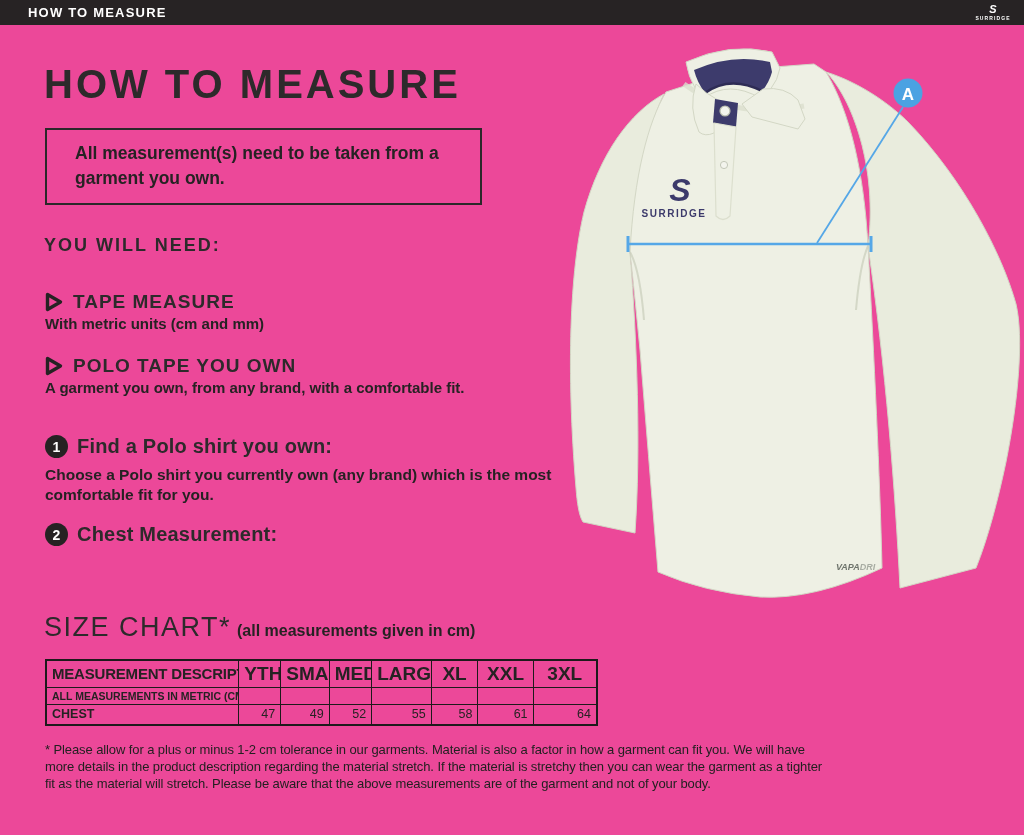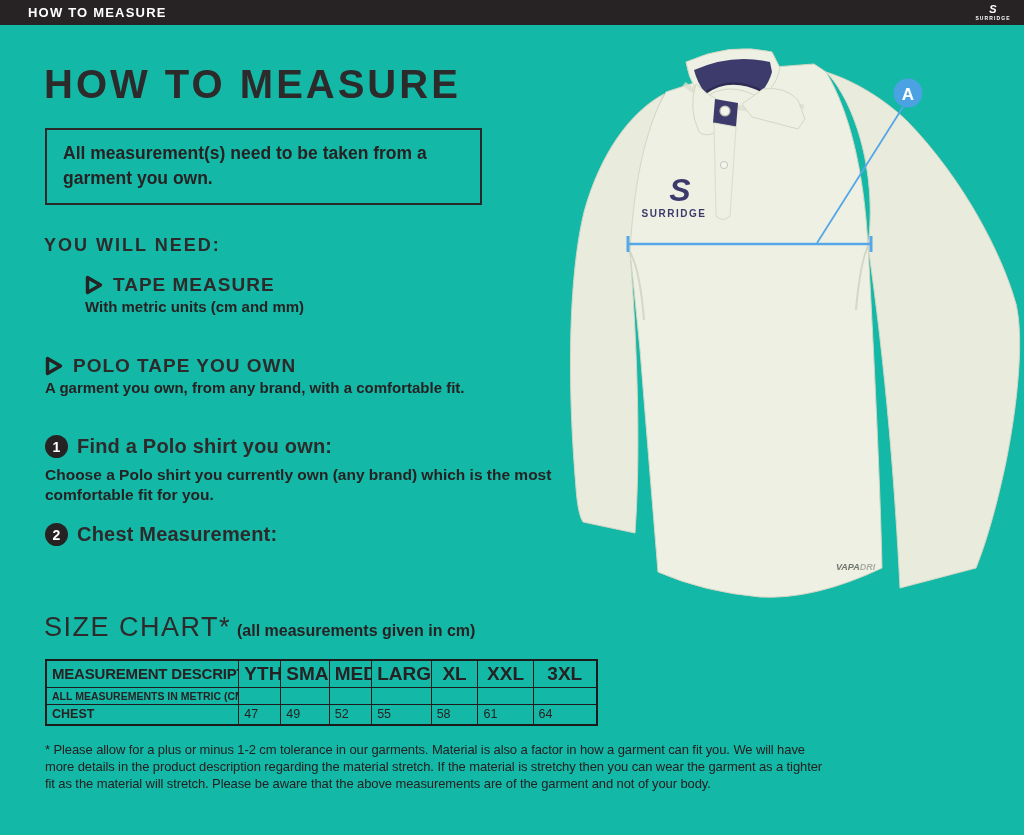--- a/index.html
+++ b/index.html
@@ -1,18 +1,18 @@
 <!DOCTYPE html>
 <html><head>
 <meta charset="utf-8">
 <style>
   * { margin:0; padding:0; box-sizing:border-box; }
   html,body { background:#fff; }
   .canvas {
-    position:relative; width:1024px; height:835px; background:#14b8a6;
+    position:relative; width:1024px; height:835px; background:#ec4899;
     font-family:"Liberation Sans", sans-serif; color:#262223; overflow:hidden;
   }
 
   
   .topbar {
     position:absolute; left:0; top:0; width:1024px; height:25px;
     background:#272324; display:flex; align-items:center;
   }
   .topbar-title {
     color:#ffffff; font-size:13px; font-weight:700; letter-spacing:1.2px;
@@ -26,33 +26,33 @@
   .topbar-logo .mark { color:#fff; font-weight:700; font-style:italic; font-size:11px; line-height:1; }
   .topbar-logo .word { color:#fff; font-weight:700; font-size:5px; letter-spacing:1.1px; margin-top:1.5px; }
 
   
   .page-title {
     position:absolute; left:44px; top:62px;
     font-size:40px; font-weight:700; letter-spacing:3px; color:#2d2a2b;
   }
   .notice-box {
     position:absolute; left:45px; top:128px; width:437px; height:77px;
-    border:2px solid #2b2829; padding:11px 16px;
+    border:2px solid #2b2829; padding:11px 28px;
     font-size:17.5px; font-weight:700; line-height:1.45; color:#262223;
   }
   .need-heading {
     position:absolute; left:44px; top:235px;
     font-size:18px; font-weight:700; letter-spacing:2px; color:#2d2a2b;
   }
   .need-item { position:absolute; left:45px; }
   .need-item .row { display:flex; align-items:center; gap:10px; }
   .need-item .tri { width:18px; height:20px; flex:0 0 auto; }
   .need-item .title { font-size:19px; font-weight:700; letter-spacing:1px; color:#2d2a2b; }
   .need-item .desc { font-size:15px; font-weight:700; color:#262223; margin-top:2px; }
-  #need-item-0 { top:274px;margin-left:40px; }
+  #need-item-0 { top:291px; }
   #need-item-1 { top:355px; }
 
   .step { position:absolute; left:45px; }
   .step .head { display:flex; align-items:center; gap:9px; }
   .step .num {
     width:23px; height:23px; border-radius:50%; background:#262223; color:#fff;
     font-size:14px; font-weight:700; display:flex; align-items:center; justify-content:center;
     flex:0 0 auto;
   }
   .step .title { font-size:20px; font-weight:700; color:#2d2a2b; letter-spacing:0.2px; }
@@ -74,21 +74,21 @@
     position:absolute; left:45px; top:659px; width:553px;
     border-collapse:collapse; table-layout:fixed;
   }
   .size-table th, .size-table td {
     border:1.5px solid #1d1a1b; padding:0 5px; overflow:hidden; white-space:nowrap;
   }
   .size-table { border:2.5px solid #1d1a1b; }
   .size-table thead th { height:27px; font-size:19px; font-weight:700; text-align:center; }
   .size-table thead th.c0 { font-size:15px; text-align:left; letter-spacing:-0.2px; }
   .size-table tr.metric-row td { height:17px; font-size:10.5px; font-weight:700; text-align:left; }
-  .size-table tr.chest-row td { height:21px; font-size:12.5px; font-weight:400; text-align:left; }
+  .size-table tr.chest-row td { height:21px; font-size:12.5px; font-weight:400; text-align:right; }
   .size-table tr.chest-row td.c0 { text-align:left;font-weight:bold; }
 
   .footnote {
     position:absolute; left:45px; top:742px; width:788px;
     font-size:13px; line-height:1.3; letter-spacing:-0.1px; color:#232021; font-weight:400;
   }
 
   
   .garment { position:absolute; left:564px; top:20px; width:460px; height:605px; }
 </style>

